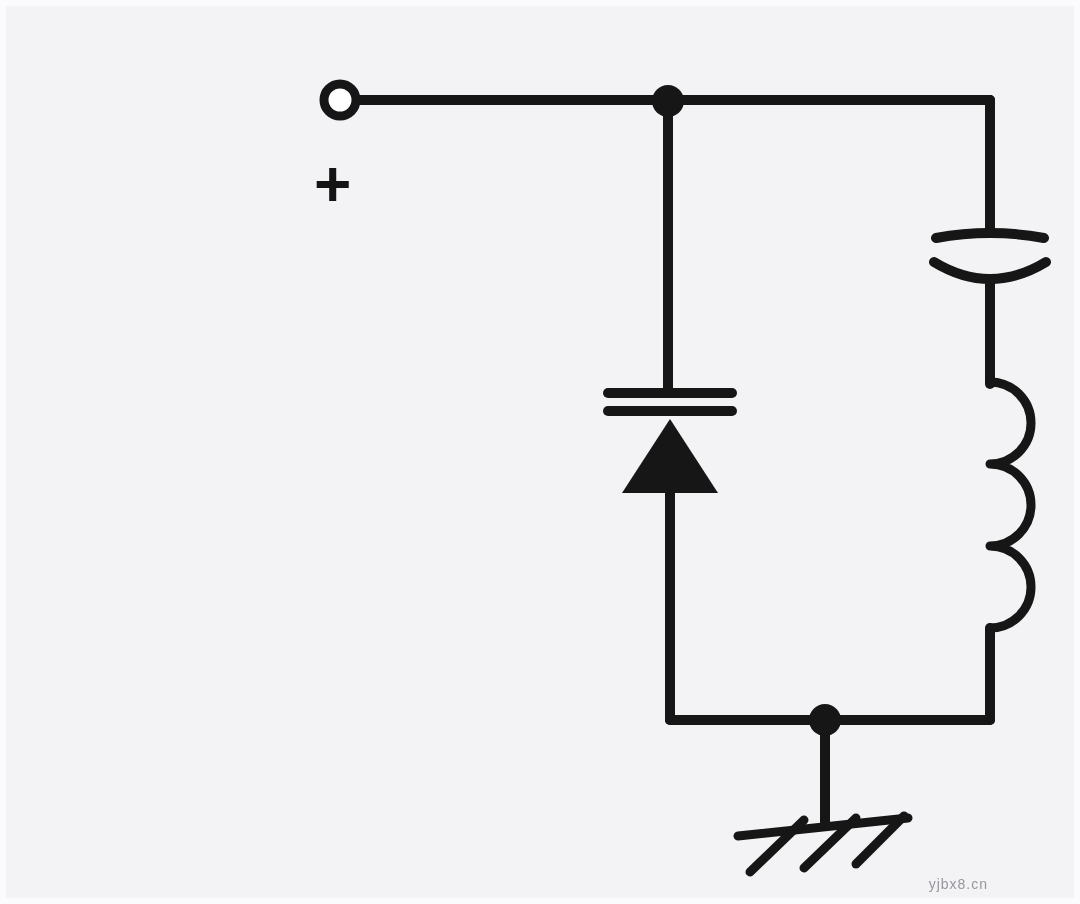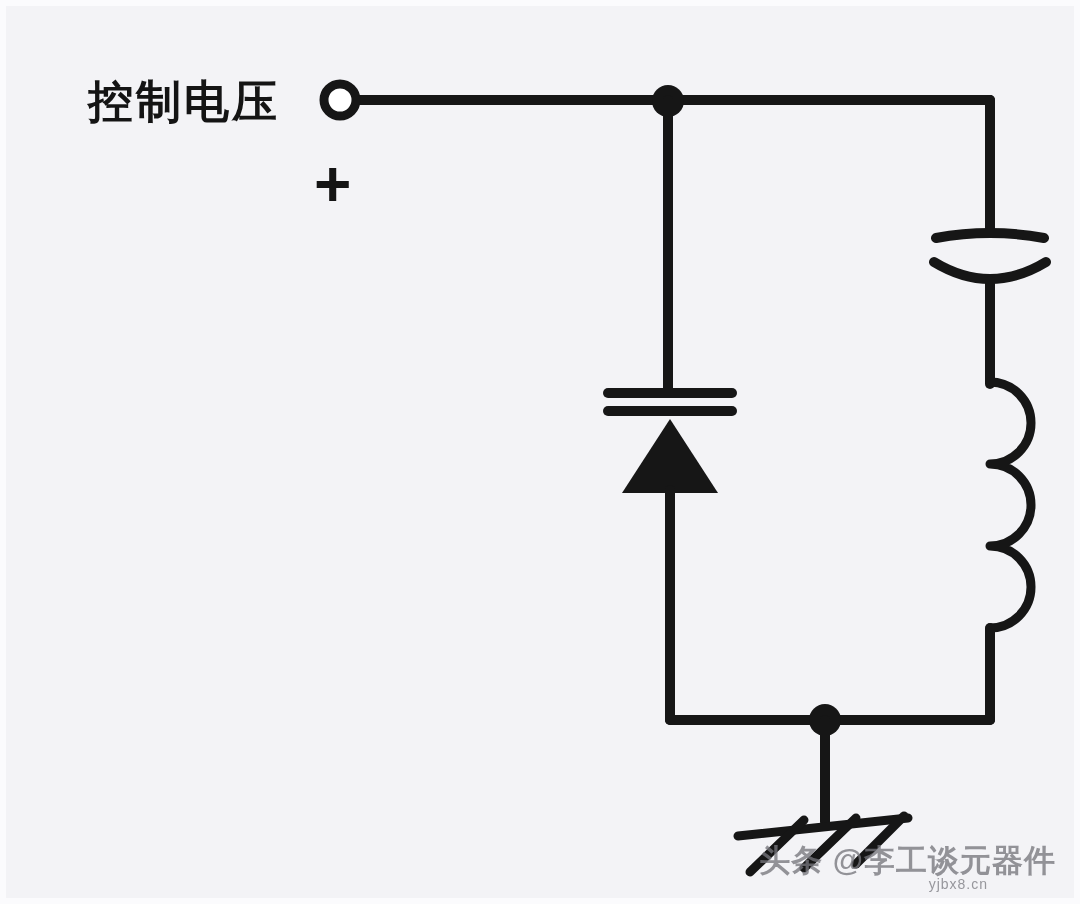--- a/index.html
+++ b/index.html
@@ -114,21 +114,19 @@
 
     <g>
       <path class="ink" d="M 825 720 V 822"></path>
       <path class="ink" style="stroke-width:9" d="M 738 836 L 908 818"></path>
       <path class="ink" style="stroke-width:9" d="M 750 872 L 804 820"></path>
       <path class="ink" style="stroke-width:9" d="M 804 868 L 856 818"></path>
       <path class="ink" style="stroke-width:9" d="M 856 864 L 904 816"></path>
     </g>
   </svg>
 
-  <div class="label-control-voltage">控制电压</div>
 
   <div class="label-plus">+</div>
 
-  <div class="watermark-credit">头条 @李工谈元器件</div>
 
   <div class="watermark-url">yjbx8.cn</div>
 
 </div>
 
 </body></html>

